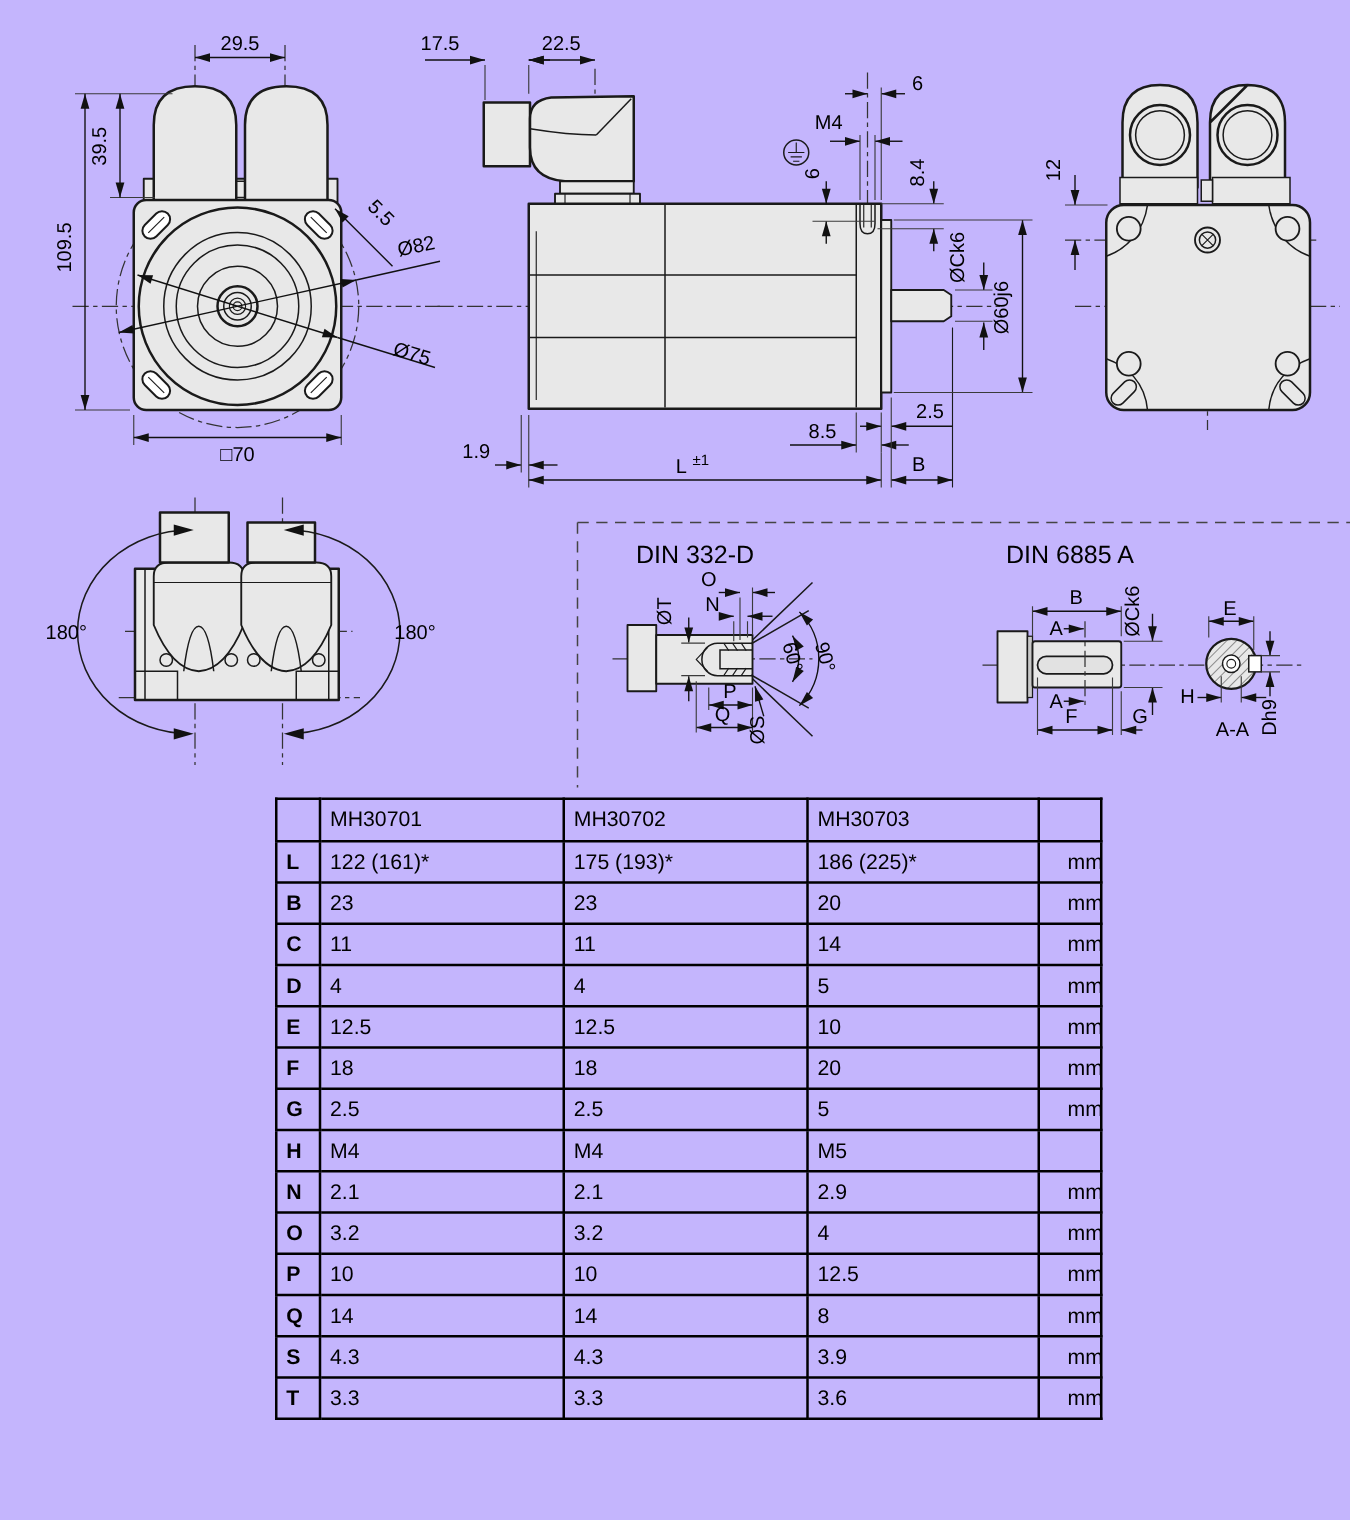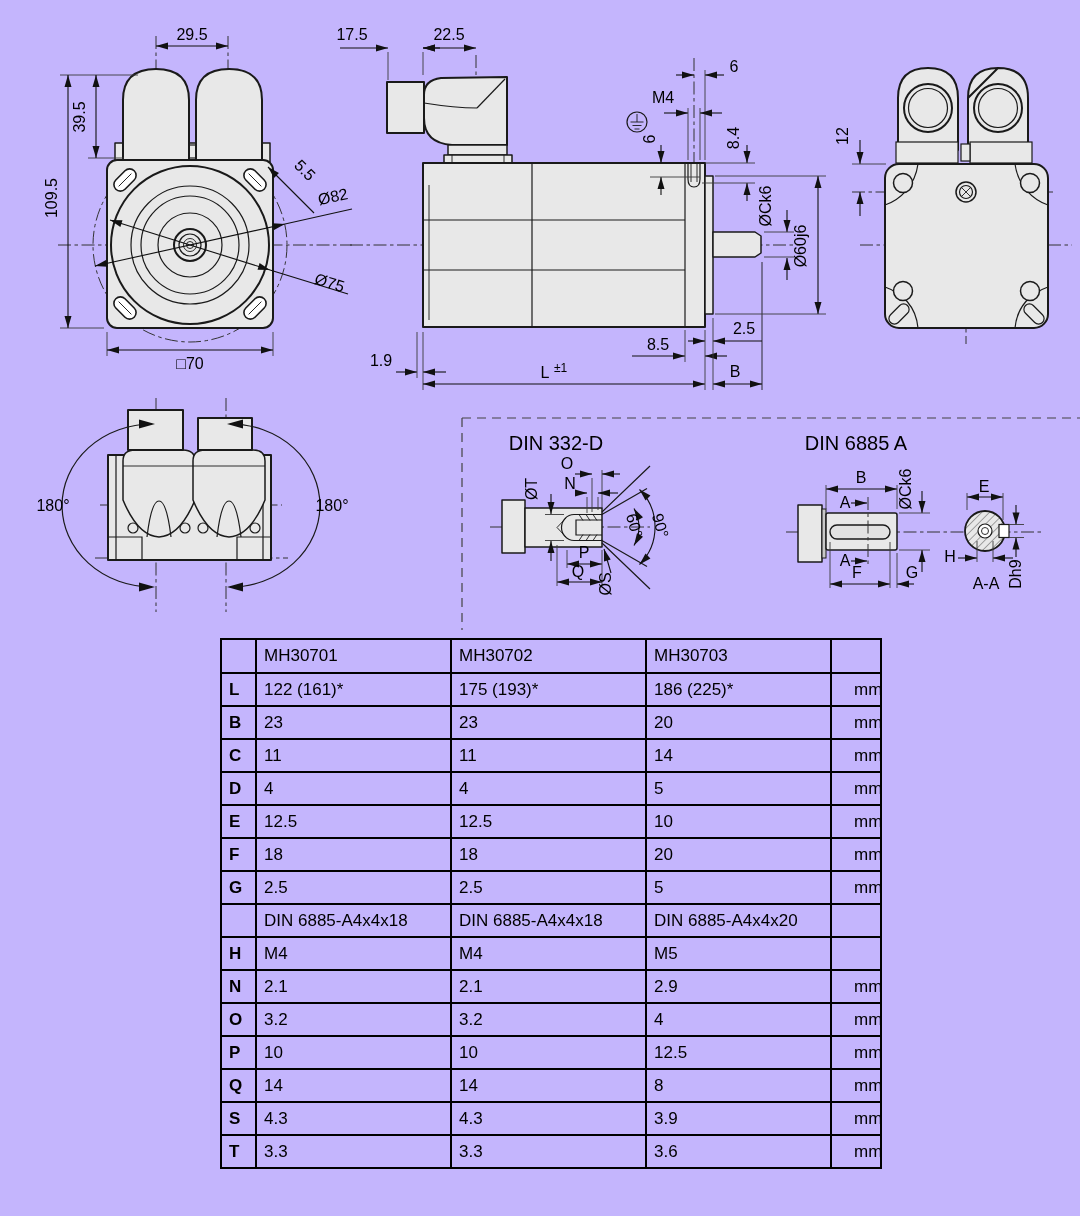--- a/index.html
+++ b/index.html
@@ -415,27 +415,20 @@
           <td class="unit">mm</td>
         </tr>
     <tr>
           <td class="lab">G</td>
           <td>2.5</td>
           <td>2.5</td>
           <td>5</td>
           <td class="unit">mm</td>
         </tr>
     <tr>
-          <td class="lab"></td>
-          <td>DIN 6885-A4x4x18</td>
-          <td>DIN 6885-A4x4x18</td>
-          <td>DIN 6885-A4x4x20</td>
-          <td class="unit"></td>
-        </tr>
-    <tr>
           <td class="lab">H</td>
           <td>M4</td>
           <td>M4</td>
           <td>M5</td>
           <td class="unit"></td>
         </tr>
     <tr>
           <td class="lab">N</td>
           <td>2.1</td>
           <td>2.1</td>

